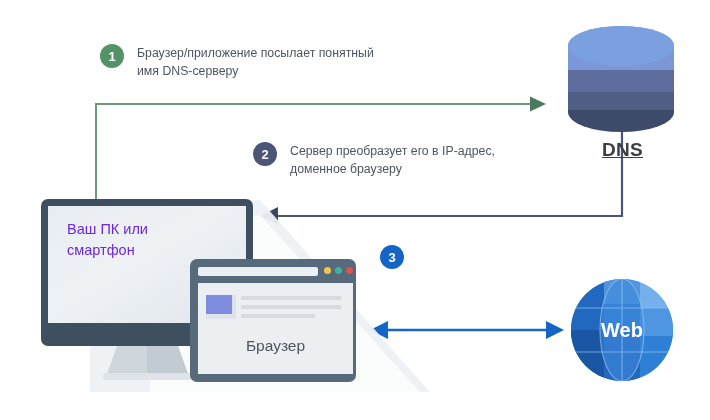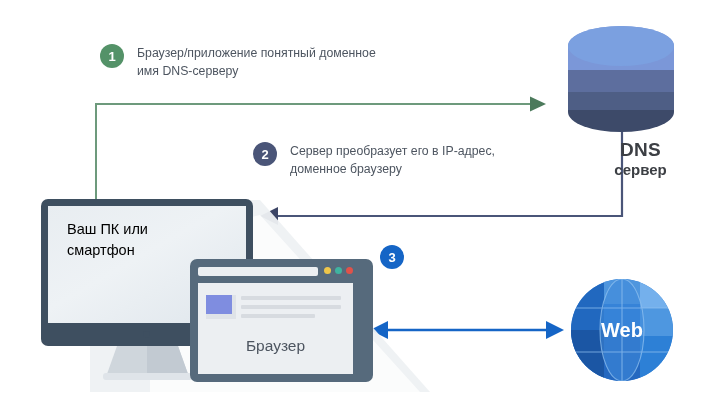--- a/index.html
+++ b/index.html
@@ -63,21 +63,21 @@
     background: linear-gradient(150deg, #e8edf1 0%, #eef2f5 45%, #dfe6ec 100%);
   }
   .mon-dot {
     position: absolute;
     width: 7px; height: 7px;
     border-radius: 50%;
     background: #3e4f60;
   }
   .pc-text {
     position: absolute;
-    color: #000000;
+    color: #6d28d9;
     font-size: 14.5px;
     line-height: 21px;
     white-space: pre-line;
   }
 
   
   .brw-frame {
     position: absolute;
     background: #566a7c;
     border-radius: 7px;
@@ -130,21 +130,21 @@
   </svg>
 
   <svg class="abs" style="left:0;top:0;width:710px;height:420px;pointer-events:none;">
     <line x1="388" y1="330" x2="546" y2="330" stroke="#1565c6" stroke-width="2.4"></line>
     <polygon points="388,321 370,330 388,339" fill="#1565c6"></polygon>
     <polygon points="546,321 564,330 546,339" fill="#1565c6"></polygon>
   </svg>
 
   <div class="abs" style="left:100px;top:44px;display:flex;align-items:flex-start;gap:13px;">
     <div class="badge badge-1">1</div>
-    <div class="step-text">Браузер/приложение понятный доменное
+    <div class="step-text">Браузер/приложение посылает понятный
 имя DNS-серверу</div>
   </div>
 
   <div class="abs" style="left:253px;top:142px;display:flex;align-items:flex-start;gap:13px;">
     <div class="badge badge-2">2</div>
     <div class="step-text">Сервер преобразует его в IP-адрес,
 доменное браузеру</div>
   </div>
 
   <div class="abs" style="left:380px;top:245px;display:flex;align-items:flex-start;gap:13px;">
@@ -159,44 +159,43 @@
     </defs>
     <g clip-path="url(#cylclip)">
       <rect x="0" y="0" width="115" height="46" fill="#7b97d8"></rect>
       <rect x="0" y="46" width="115" height="22" fill="#5d6e9e"></rect>
       <rect x="0" y="68" width="115" height="18" fill="#4e5e85"></rect>
       <rect x="0" y="86" width="115" height="30" fill="#3d4a69"></rect>
     </g>
     <ellipse cx="56" cy="22" rx="53" ry="20" fill="#7ba0e0"></ellipse>
   </svg>
 
-  <div class="abs dns-label" style="left:583px;top:140px;width:115px;">
+  <div class="abs dns-label" style="left:565px;top:140px;width:115px;text-decoration:underline;">
     <div class="l1">DNS</div>
-    <div class="l2">сервер</div>
   </div>
 
   <svg class="abs" style="left:0;top:0;width:710px;height:420px;pointer-events:none;">
     <polygon points="90,200 260,200 430,392 90,392" fill="#eef1f3" opacity="0.95"></polygon>
     <polygon points="150,240 260,215 420,392 150,392" fill="#ffffff" opacity="0.75"></polygon>
   </svg>
 
   <div class="mon-body" style="left:41px;top:199px;width:212px;height:147px;"></div>
   <div class="mon-screen" style="left:48px;top:206px;width:198px;height:117px;"></div>
   <div class="mon-dot" style="left:143px;top:331px;"></div>
 
   <svg class="abs" style="left:95px;top:346px;width:110px;height:38px;">
     <polygon points="22,0 83,0 93,28 12,28" fill="#cfd6dc"></polygon>
     <polygon points="52,0 83,0 93,28 52,28" fill="#c2cad2"></polygon>
     <rect x="8" y="27" width="90" height="7" rx="3" fill="#dfe4e9"></rect>
   </svg>
 
   <div class="pc-text" style="left:67px;top:219px;width:170px;">Ваш ПК или
 смартфон</div>
 
-  <div class="brw-frame" style="left:190px;top:259px;width:183px;height:123px;">
+  <div class="brw-frame" style="left:190px;top:259px;width:166px;height:123px;">
     <div class="brw-url" style="left:8px;top:8px;width:120px;height:9px;"></div>
     <div class="dot" style="left:134px;top:8px;background:#eec64a;"></div>
     <div class="dot" style="left:145px;top:8px;background:#3fb3a0;"></div>
     <div class="dot" style="left:156px;top:8px;background:#e0524a;"></div>
 
     <div class="brw-page" style="left:8px;top:24px;width:155px;height:91px;">
       <div class="brw-imgshadow" style="left:8px;top:12px;width:30px;height:24px;"></div>
       <div class="brw-img" style="left:8px;top:12px;width:26px;height:19px;"></div>
       <div class="brw-line" style="left:43px;top:13px;width:100px;"></div>
       <div class="brw-line" style="left:43px;top:22px;width:100px;"></div>

